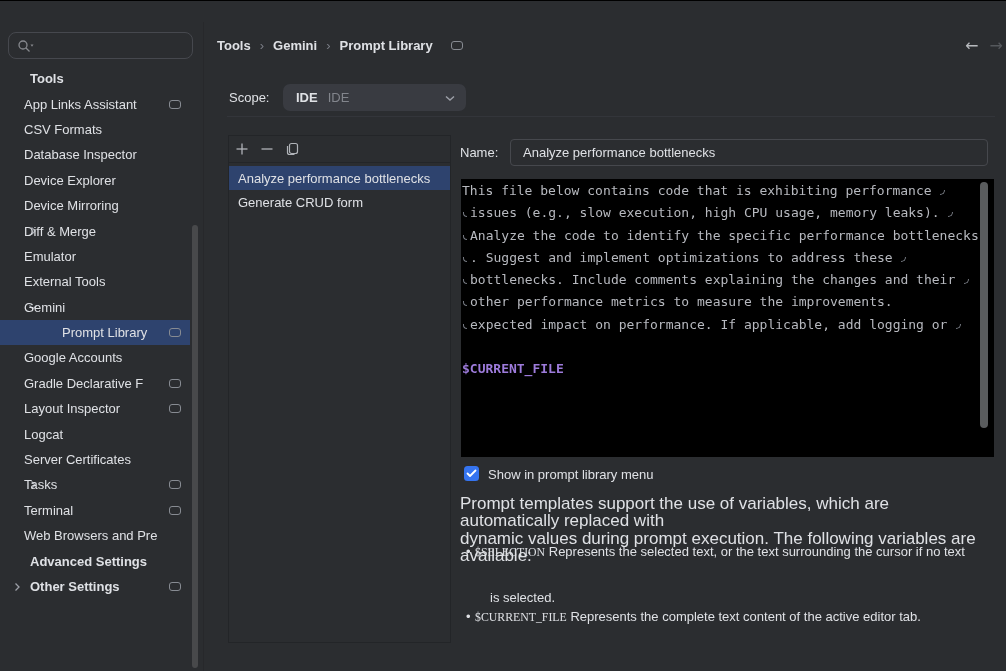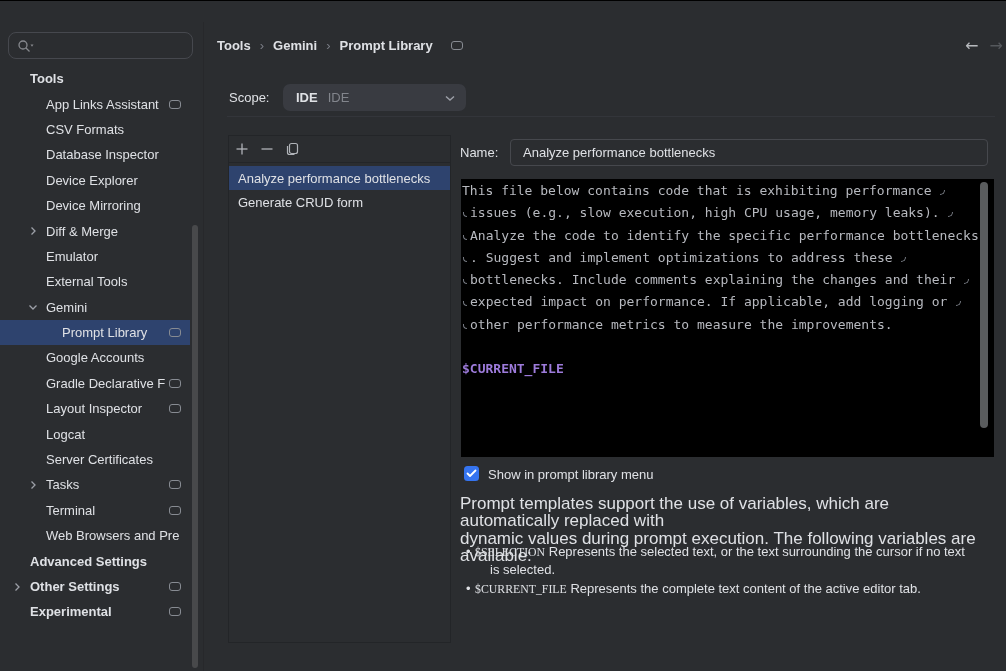--- a/index.html
+++ b/index.html
@@ -6,21 +6,21 @@
   body { width:1006px; height:671px; background:#2b2d30; font-family:"Liberation Sans",sans-serif; color:#dfe1e5; overflow:hidden; position:relative; }
   .abs { position:absolute; }
   #topline { top:0; left:0; width:1006px; height:1px; background:#000; }
   
   #search-box { left:8px; top:32px; width:185px; height:27px; border:1px solid #46484e; border-radius:8px; display:flex; align-items:center; padding-left:8px; }
   #tree { left:0; top:66px; width:203px; }
   .trow { position:relative; height:25.4px; display:flex; align-items:center; font-size:13px; }
   .trow .sel-bg { position:absolute; left:0; top:0; width:190px; height:100%; background:#2e436e; }
   .trow .lbl { position:relative; white-space:nowrap; }
   .lvl0 .lbl { margin-left:30px; font-weight:bold; }
-  .lvl1 .lbl { margin-left:46px; }
+  .lvl1 .lbl { margin-left:24px; }
   .lvl2 .lbl { margin-left:62px; }
   .tchev { position:absolute; top:50%; transform:translateY(-50%); width:10px; height:10px; }
   .lvl0 .tchev { left:12px; }
   .lvl1 .tchev { left:28px; }
   .page-icon { position:absolute; left:169px; top:50%; margin-top:-4.5px; width:12px; height:9px; border:1.3px solid #878b92; border-radius:3px; }
   #side-scrollbar { left:192px; top:225px; width:6px; height:443px; background:#48494b; border-radius:3px; }
   #divider { left:203px; top:22px; width:1px; height:649px; background:#27282b; }
   
   #breadcrumb { left:217px; top:35px; height:20px; display:flex; align-items:center; gap:9px; font-size:13px; font-weight:bold; }
   #breadcrumb .bsep { color:#7a7d85; font-weight:normal; }
@@ -54,21 +54,21 @@
   
   #checkbox { left:464px; top:466px; width:15px; height:15px; background:#3574f0; border-radius:3.5px; display:flex; align-items:center; justify-content:center; }
   #checkbox-label { left:488px; top:467px; font-size:13px; }
   
   #desc { left:460px; top:495px; width:524px; font-size:17px; line-height:17.4px; }
   #vars { left:460px; top:543px; width:530px; font-size:13px; line-height:17.4px; }
   .vrow { display:flex; }
   .vrow + .vrow { margin-top:1.5px; }
   .vdot { padding-left:6px; width:15px; }
   .mono { font-family:Liberation Serif, serif; font-size:11.8px; }
-  .vwrap { margin-left:15px; }
+  .vwrap { margin-left:15px;margin-top:28px; }
 </style>
 </head>
 <body>
 
 <div id="topline" class="abs"></div>
 
 <div id="search-box" class="abs">
   <svg width="18" height="14" viewBox="0 0 18 14" fill="none" stroke="#87898e" stroke-width="1.3">
     <circle cx="6" cy="6" r="4"></circle>
       <line x1="9" y1="9" x2="12.5" y2="12.5"></line>
@@ -150,24 +150,20 @@
       <span class="lbl">Web Browsers and Pre</span>
     </div>
     <div class="trow lvl0">
       <span class="lbl">Advanced Settings</span>
     </div>
     <div class="trow lvl0">
       <svg class="tchev" viewBox="0 0 10 10" fill="none" stroke="#9da0a8" stroke-width="1.3">
         <path d="M3.5 1.5 L7 5 L3.5 8.5" transform=""></path>
       </svg>
       <span class="lbl">Other Settings</span>
-      <span class="page-icon"></span>
-    </div>
-    <div class="trow lvl0">
-      <span class="lbl">Experimental</span>
       <span class="page-icon"></span>
     </div>
   </div>
 <div id="side-scrollbar" class="abs"></div>
 <div id="divider" class="abs"></div>
 
 <div id="breadcrumb" class="abs">
     <span>Tools</span>
     <span class="bsep">›</span>
     <span>Gemini</span>
@@ -219,22 +215,22 @@
 <div id="name-label" class="abs">Name:</div>
 <div id="name-input" class="abs">
     <span>Analyze performance bottlenecks</span>
   </div>
 <div id="editor" class="abs">
     <div class="eline"><span>This file below contains code that is exhibiting performance </span><span class="hook-end"></span></div>
     <div class="eline"><span class="hook-start"></span><span>issues (e.g., slow execution, high CPU usage, memory leaks). </span><span class="hook-end"></span></div>
     <div class="eline"><span class="hook-start"></span><span>Analyze the code to identify the specific performance bottlenecks</span><span class="hook-end"></span></div>
     <div class="eline"><span class="hook-start"></span><span>. Suggest and implement optimizations to address these </span><span class="hook-end"></span></div>
     <div class="eline"><span class="hook-start"></span><span>bottlenecks. Include comments explaining the changes and their </span><span class="hook-end"></span></div>
+    <div class="eline"><span class="hook-start"></span><span>other performance metrics to measure the improvements.</span></div>
     <div class="eline"><span class="hook-start"></span><span>expected impact on performance. If applicable, add logging or </span><span class="hook-end"></span></div>
-    <div class="eline"><span class="hook-start"></span><span>other performance metrics to measure the improvements.</span></div>
     <div class="eline"><span></span></div>
     <div class="eline var"><span>$CURRENT_FILE</span></div>
   </div>
 <div id="editor-scrollbar" class="abs"></div>
 
 <div id="checkbox" class="abs">
   <svg width="11" height="9" viewBox="0 0 11 9" fill="none" stroke="#ffffff" stroke-width="1.8" stroke-linecap="round" stroke-linejoin="round">
       <path d="M1.5 4.5 L4 7 L9.5 1.5"></path>
     </svg>
 </div>

